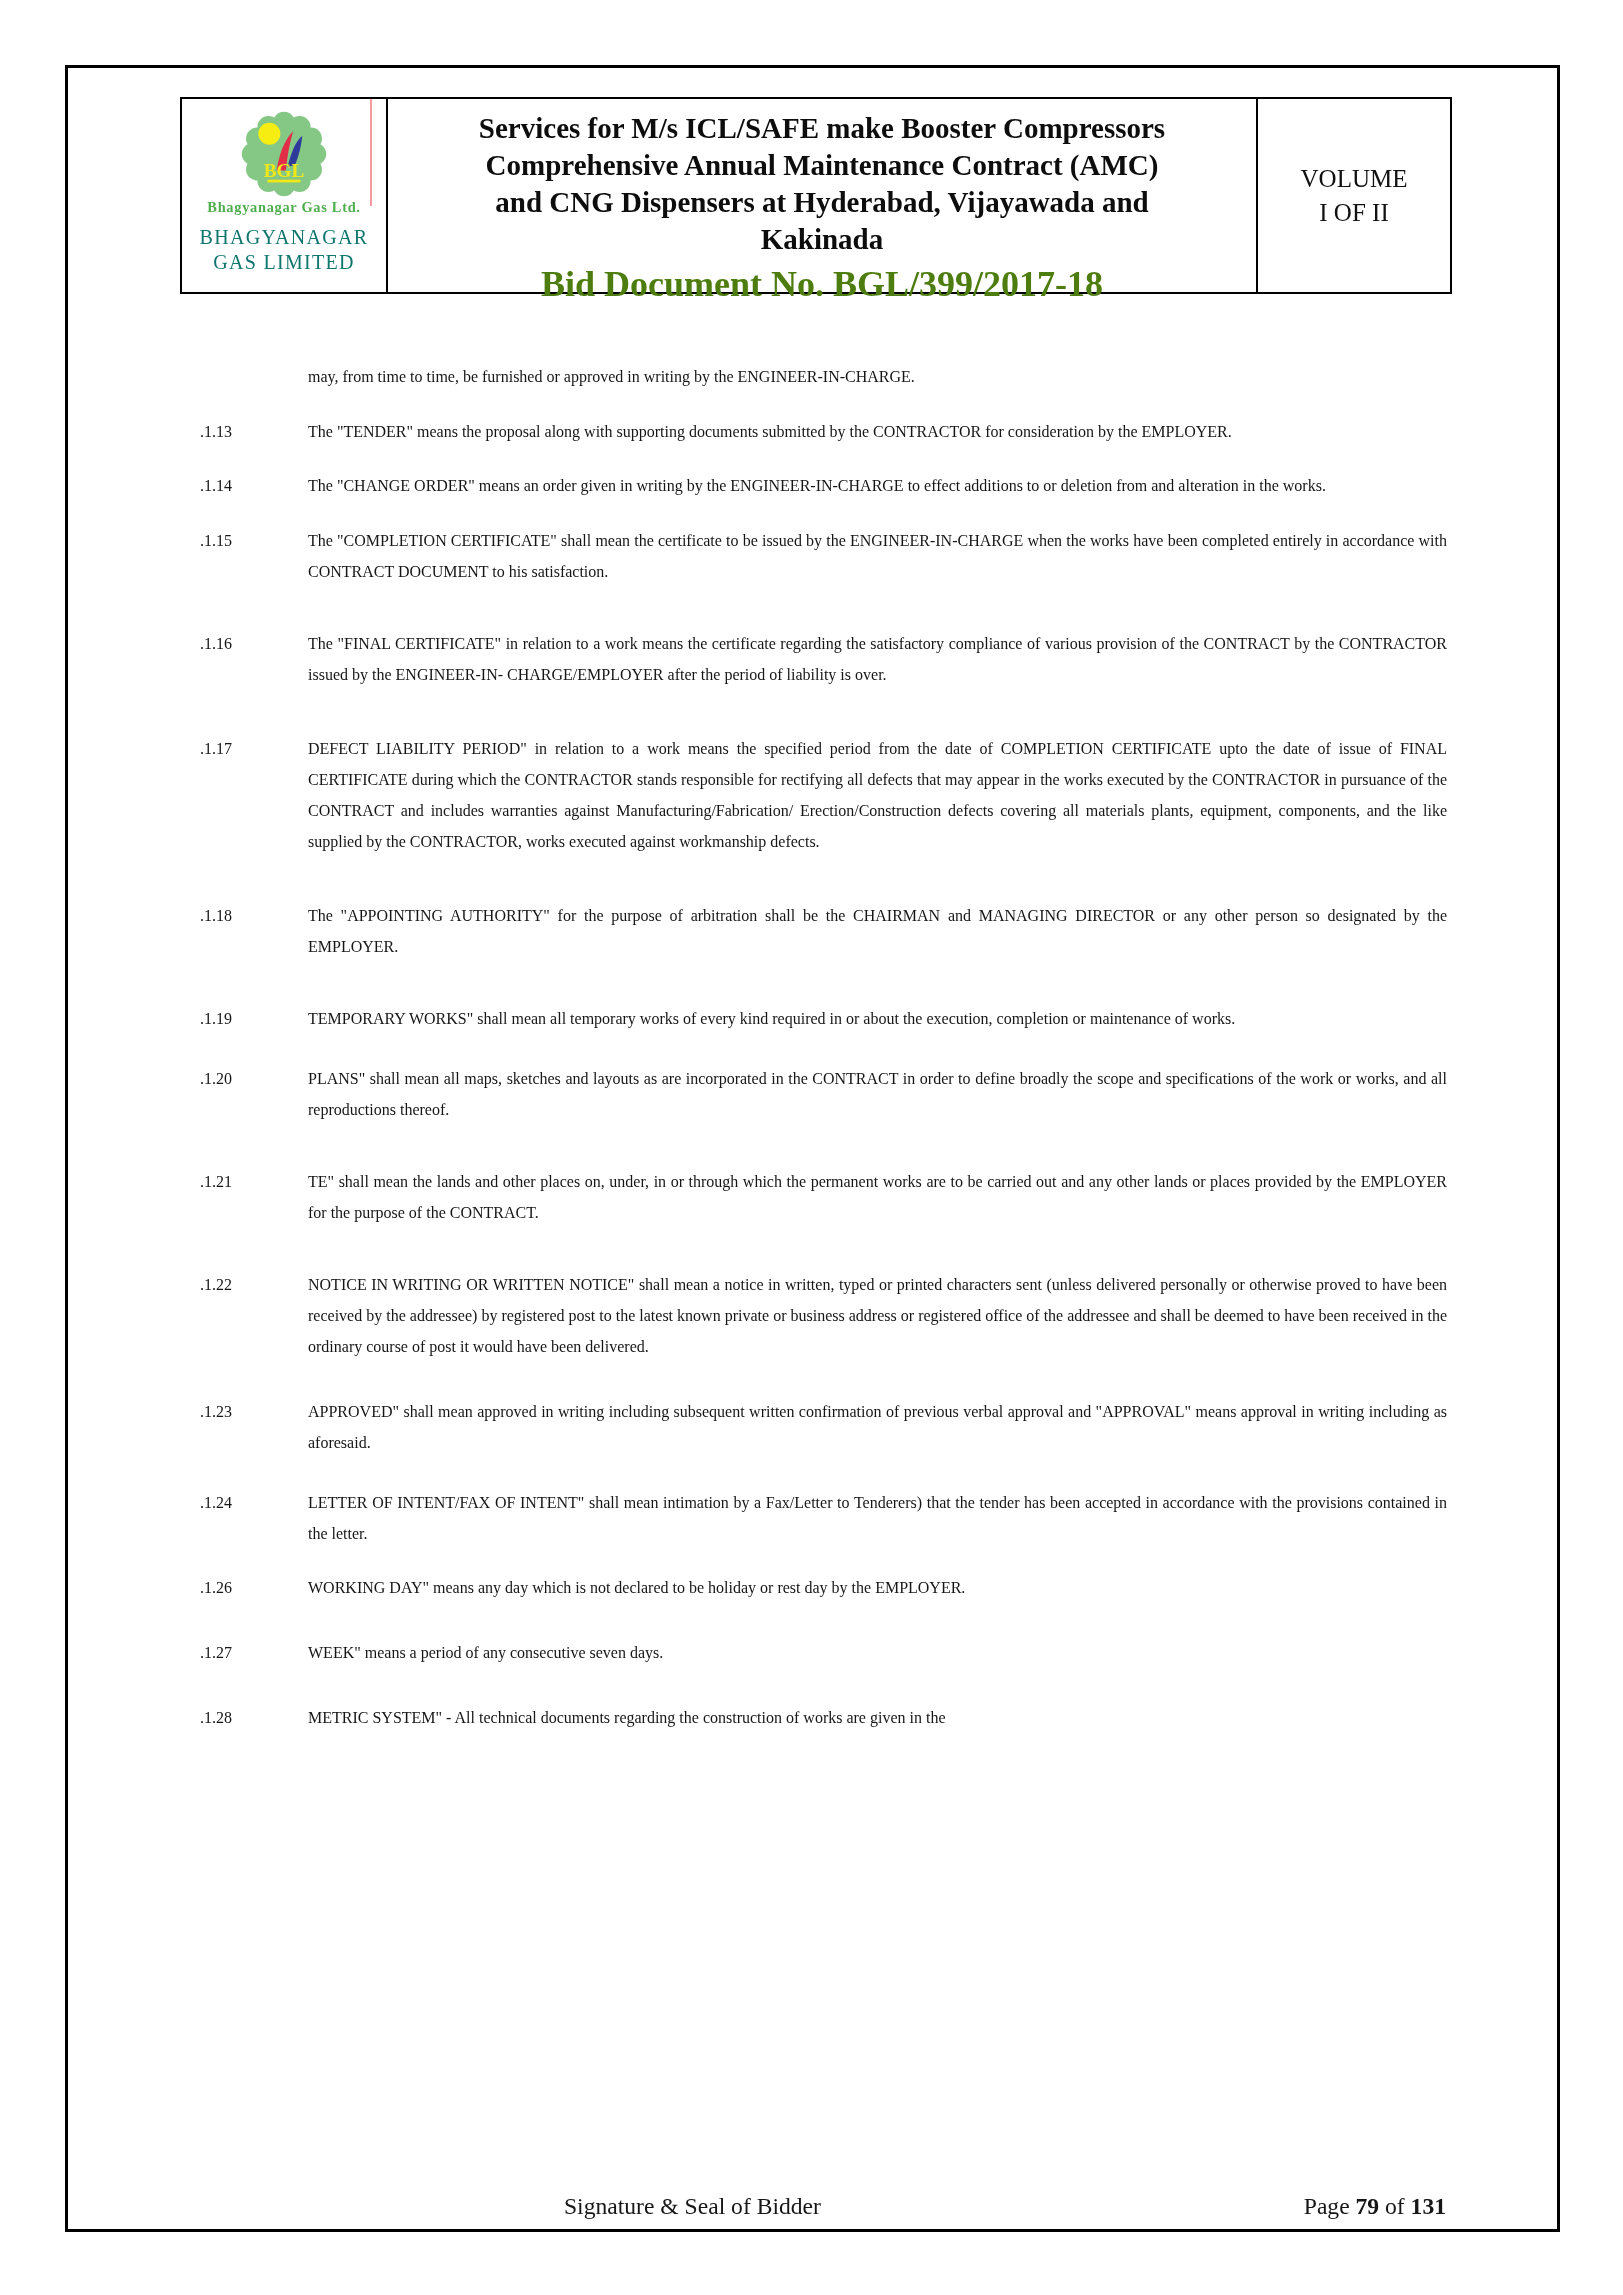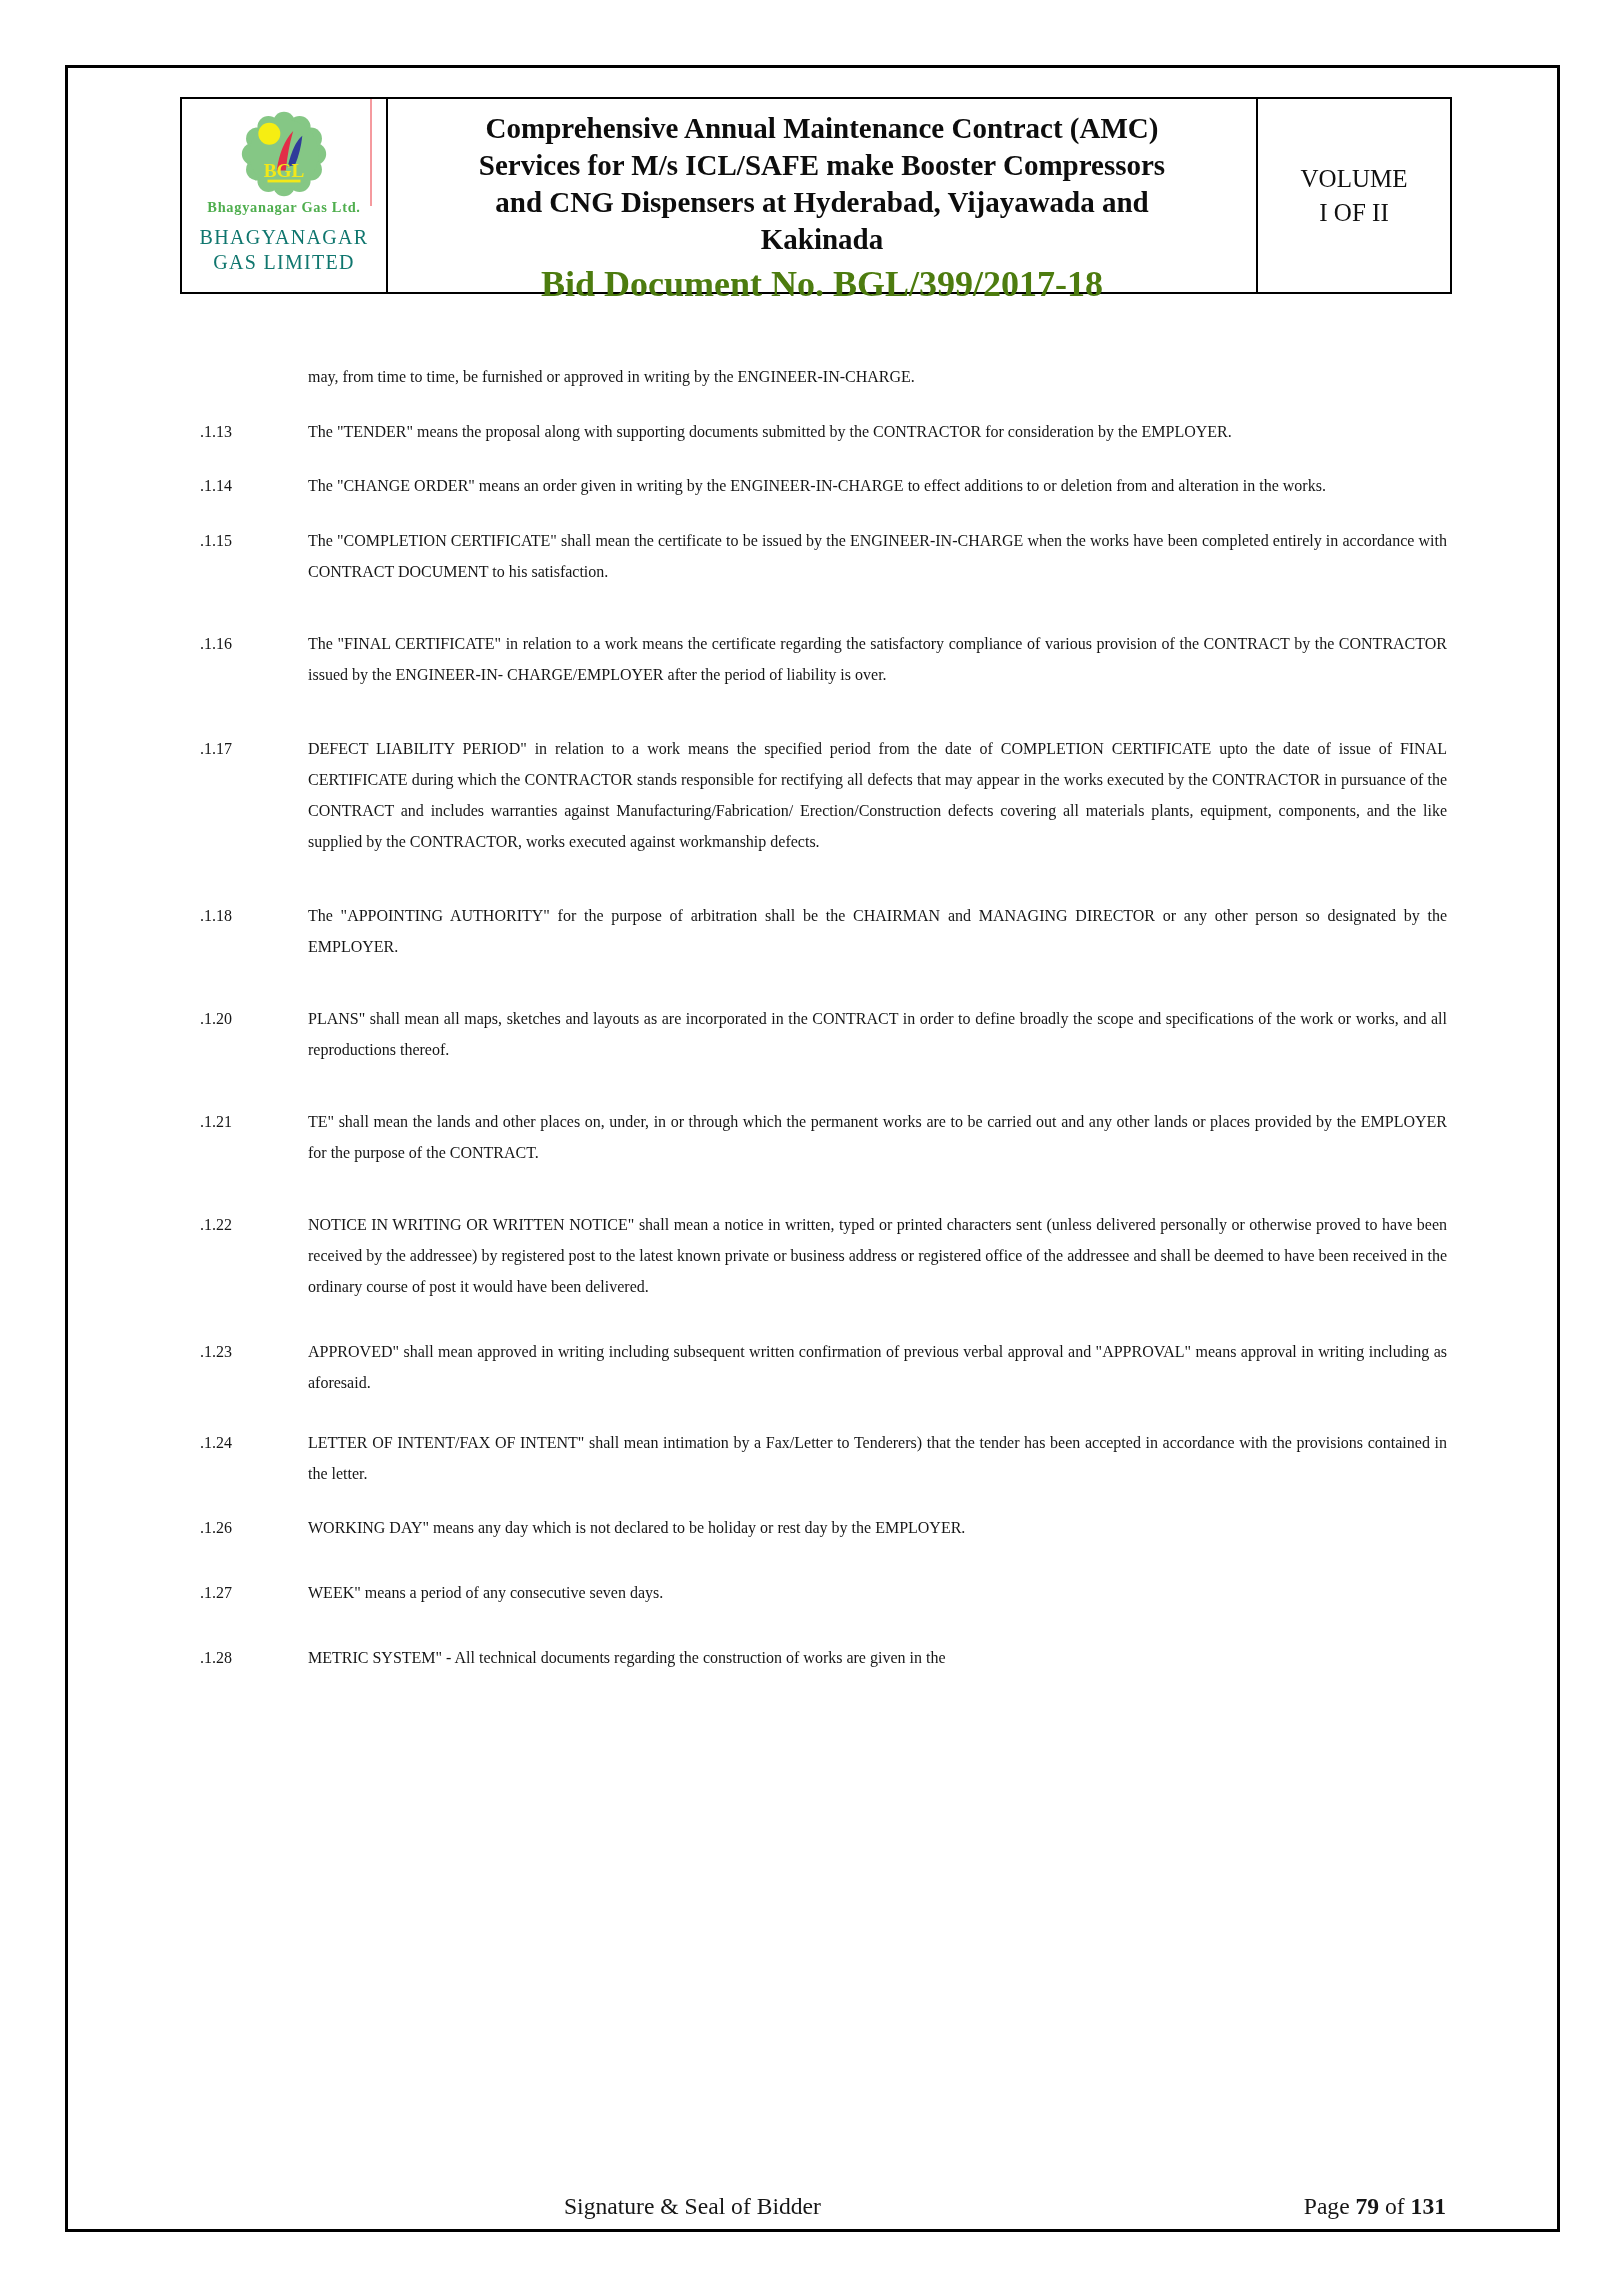--- a/index.html
+++ b/index.html
@@ -95,22 +95,22 @@
       <div class="logo-caption">Bhagyanagar Gas Ltd.</div>
       <div class="company-name">
         <div>BHAGYANAGAR</div>
         <div>GAS LIMITED</div>
       </div>
       <div class="pink-line"></div>
     </div>
 
     <div class="cell title-cell">
       <div class="doc-title">
+        <div>Services for M/s ICL/SAFE make Booster Compressors</div>
         <div>Comprehensive Annual Maintenance Contract (AMC)</div>
-        <div>Services for M/s ICL/SAFE make Booster Compressors</div>
         <div>and CNG Dispensers at Hyderabad, Vijayawada and</div>
         <div>Kakinada</div>
       </div>
       <div class="bid-no">Bid Document No. BGL/399/2017-18</div>
     </div>
 
     <div class="cell volume-cell">
       <div>VOLUME</div>
       <div>I OF II</div>
     </div>
@@ -144,20 +144,24 @@
     <div class="clause mb66">
       <span class="num">.1.17</span>
       <span class="txt">DEFECT LIABILITY PERIOD" in relation to a work means the specified period from the date of COMPLETION CERTIFICATE upto the date of issue of FINAL CERTIFICATE during which the CONTRACTOR stands responsible for rectifying all defects that may appear in the works executed by the CONTRACTOR in pursuance of the CONTRACT and includes warranties against Manufacturing/Fabrication/ Erection/Construction defects covering all materials plants, equipment, components, and the like supplied by the CONTRACTOR, works executed against workmanship defects.</span>
     </div>
 
     <div class="clause mb62">
       <span class="num">.1.18</span>
       <span class="txt">The "APPOINTING AUTHORITY" for the purpose of arbitration shall be the CHAIRMAN and MANAGING DIRECTOR or any other person so designated by the EMPLOYER.</span>
     </div>
 
+    <div class="clause mb44">
+      <span class="num">.1.19</span>
+      <span class="txt">TEMPORARY WORKS" shall mean all temporary works of every kind required in or about the execution, completion or maintenance of works.</span>
+    </div>
 
     <div class="clause mb62">
       <span class="num">.1.20</span>
       <span class="txt">PLANS" shall mean all maps, sketches and layouts as are incorporated in the CONTRACT in order to define broadly the scope and specifications of the work or works, and all reproductions thereof.</span>
     </div>
 
     <div class="clause mb62">
       <span class="num">.1.21</span>
       <span class="txt">TE" shall mean the lands and other places on, under, in or through which the permanent works are to be carried out and any other lands or places provided by the EMPLOYER for the purpose of the CONTRACT.</span>
     </div>

